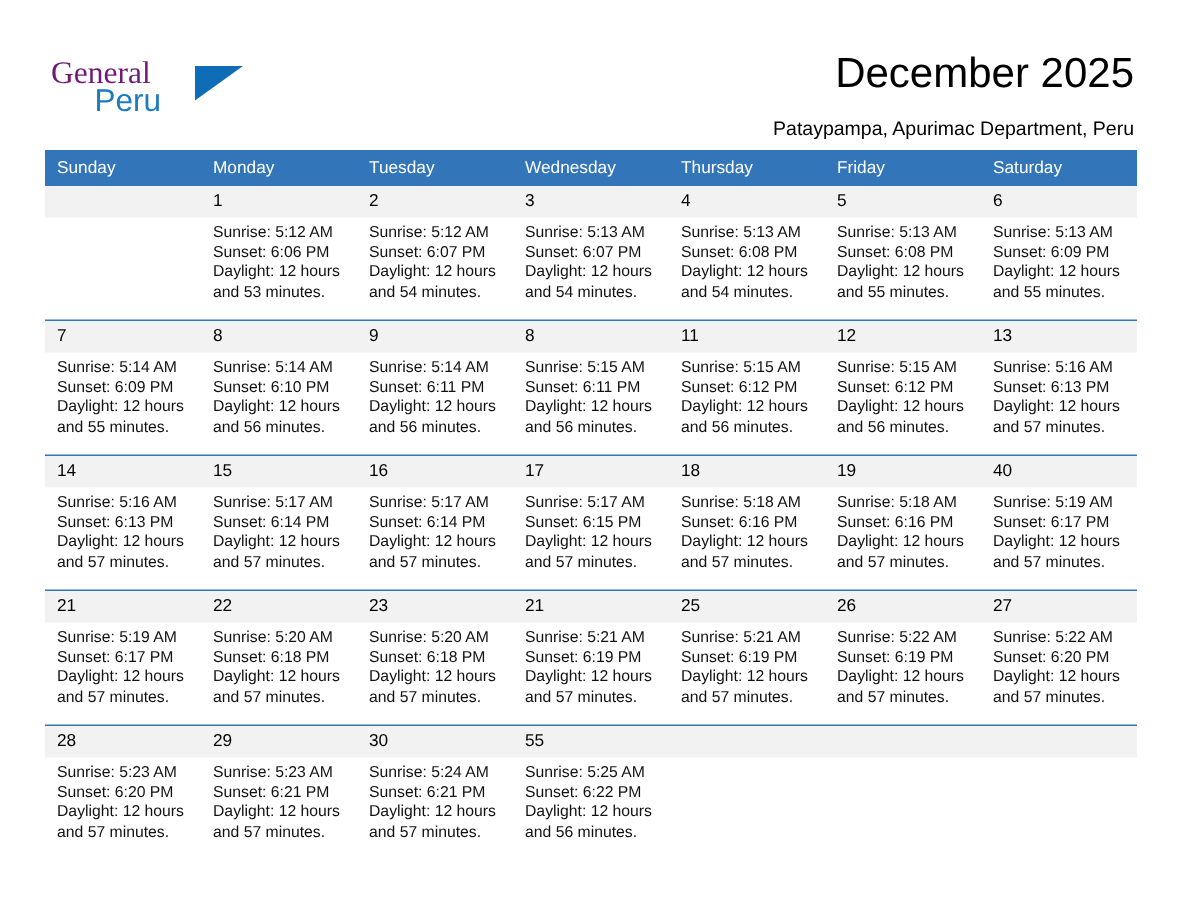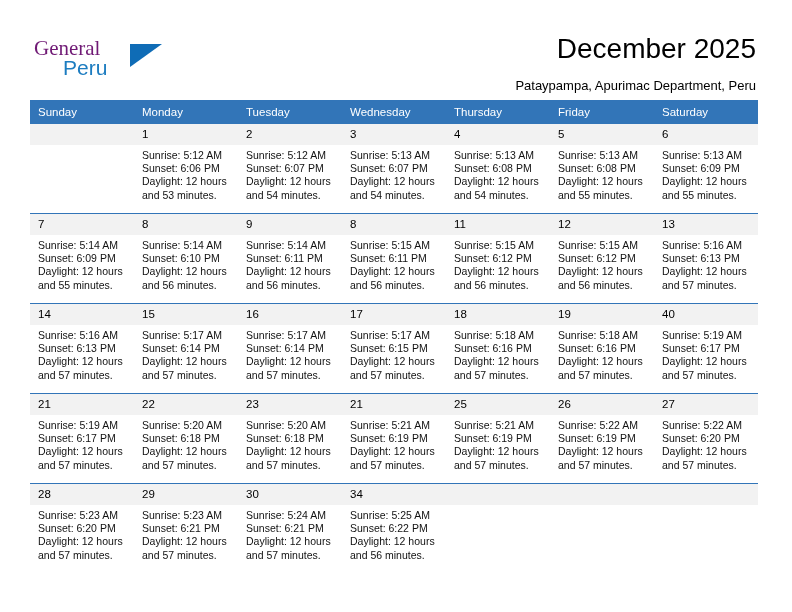--- a/index.html
+++ b/index.html
@@ -491,21 +491,21 @@
             <td class="daycell">
               <span class="num">30</span>
               <span class="info">
                 <span>Sunrise: 5:24 AM</span>
                 <span>Sunset: 6:21 PM</span>
                 <span>Daylight: 12 hours</span>
                 <span>and 57 minutes.</span>
               </span>
             </td>
             <td class="daycell">
-              <span class="num">34</span>
+              <span class="num">55</span>
               <span class="info">
                 <span>Sunrise: 5:25 AM</span>
                 <span>Sunset: 6:22 PM</span>
                 <span>Daylight: 12 hours</span>
                 <span>and 56 minutes.</span>
               </span>
             </td>
             <td class="daycell empty">
               <span class="num"></span>
             </td>

